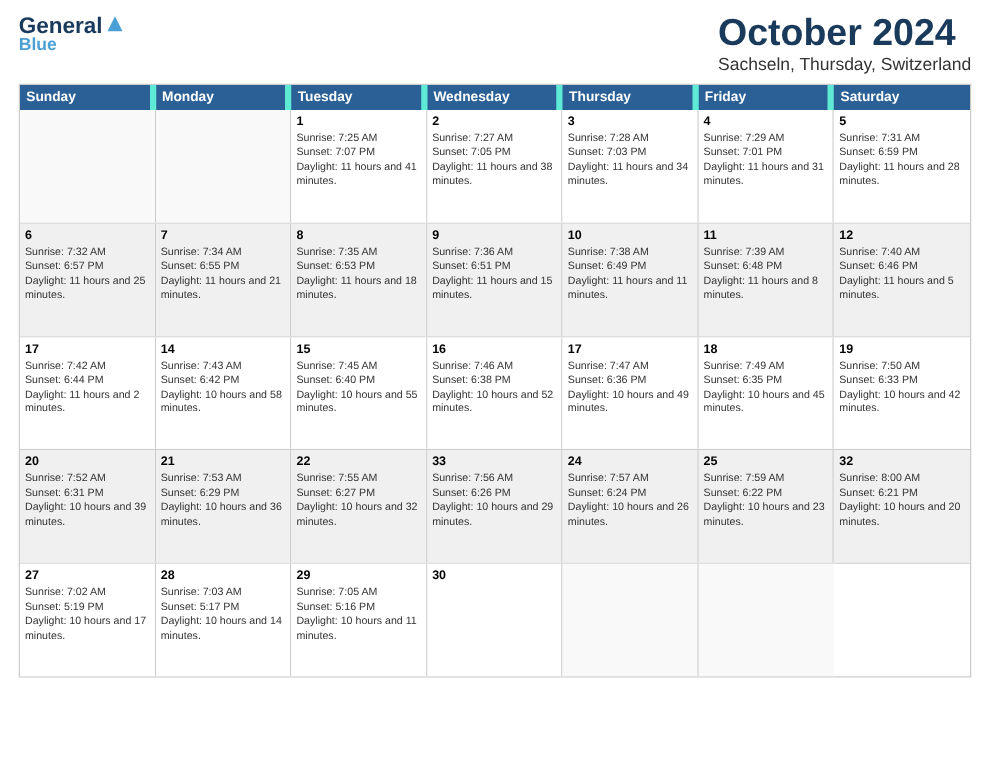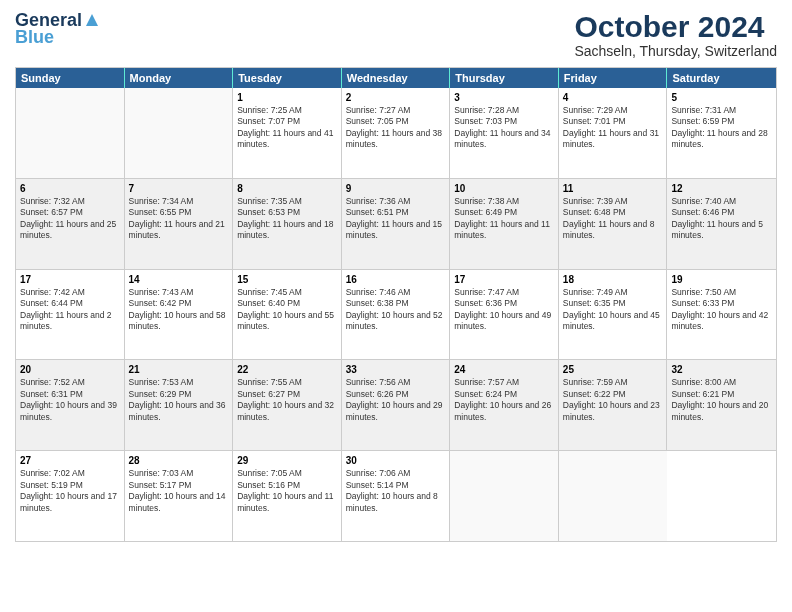--- a/index.html
+++ b/index.html
@@ -55,21 +55,21 @@
       display: grid;
       grid-template-columns: repeat(7, 1fr);
       background: #2a6096;
     }
     .cal-header-cell {
       color: #fff;
       font-size: 11px;
       font-weight: bold;
       padding: 4px 5px;
       text-align: left;
-      border-right: 1px solid #5eead4;
+      border-right: 5px solid #5eead4;
     }
     .cal-header-cell:last-child { border-right: none; }
     .cal-body {
       flex: 1;
       display: flex;
       flex-direction: column;
     }
     .cal-row {
       display: grid;
       grid-template-columns: repeat(7, 1fr);
@@ -110,21 +110,21 @@
   <div class="header">
     <div class="logo">
       <div class="logo-line">
         <span style="font-size:18px;font-weight:bold;color:#1a3a5c;">General</span>
         <span style="display:inline-block;margin-left:3px;margin-top:2px;">
           <svg width="14" height="14" viewBox="0 0 14 14">
               <polygon points="7,1 13,13 1,13" fill="#4a9fd4"></polygon>
             </svg>
         </span>
       </div>
-      <div style="font-size:18px;font-weight:bold;color:#4a9fd4;margin-top:-4px;">Blue</div>
+      <div style="font-size:14px;font-weight:bold;color:#4a9fd4;margin-top:-4px;">Blue</div>
     </div>
     <div class="title-block">
       <div class="main-title">October 2024</div>
       <div class="subtitle">Sachseln, Thursday, Switzerland</div>
     </div>
   </div>
 
   <div class="calendar">
     <div class="cal-header" id="cal-header-row">
         <div class="cal-header-cell">Sunday</div>
@@ -258,20 +258,19 @@
           <div class="cal-cell">
             <span class="day-num">28</span>
             <div class="cell-info">Sunrise: 7:03 AM<br>Sunset: 5:17 PM<br>Daylight: 10 hours and 14 minutes.</div>
           </div>
           <div class="cal-cell">
             <span class="day-num">29</span>
             <div class="cell-info">Sunrise: 7:05 AM<br>Sunset: 5:16 PM<br>Daylight: 10 hours and 11 minutes.</div>
           </div>
           <div class="cal-cell">
             <span class="day-num">30</span>
-            <div class="cell-info">Sunrise: 7:06 AM<br>Sunset: 5:14 PM<br>Daylight: 10 hours and 8 minutes.</div>
           </div>
           <div class="cal-cell empty"></div>
           <div class="cal-cell empty"></div>
         </div>
       </div>
   </div>
 </div>
 
 </body></html>

